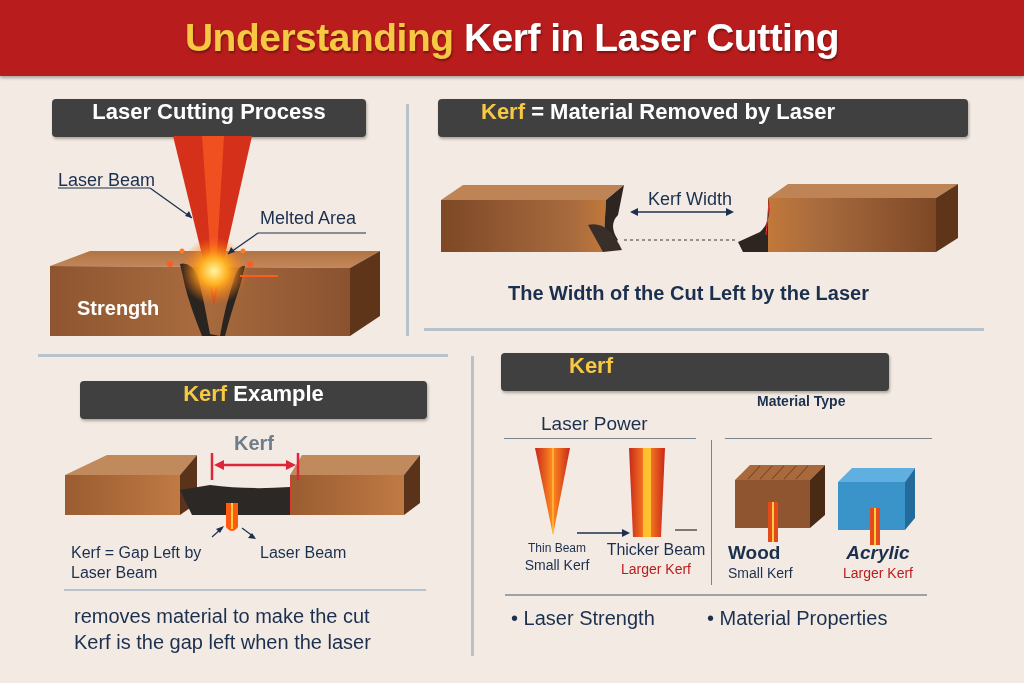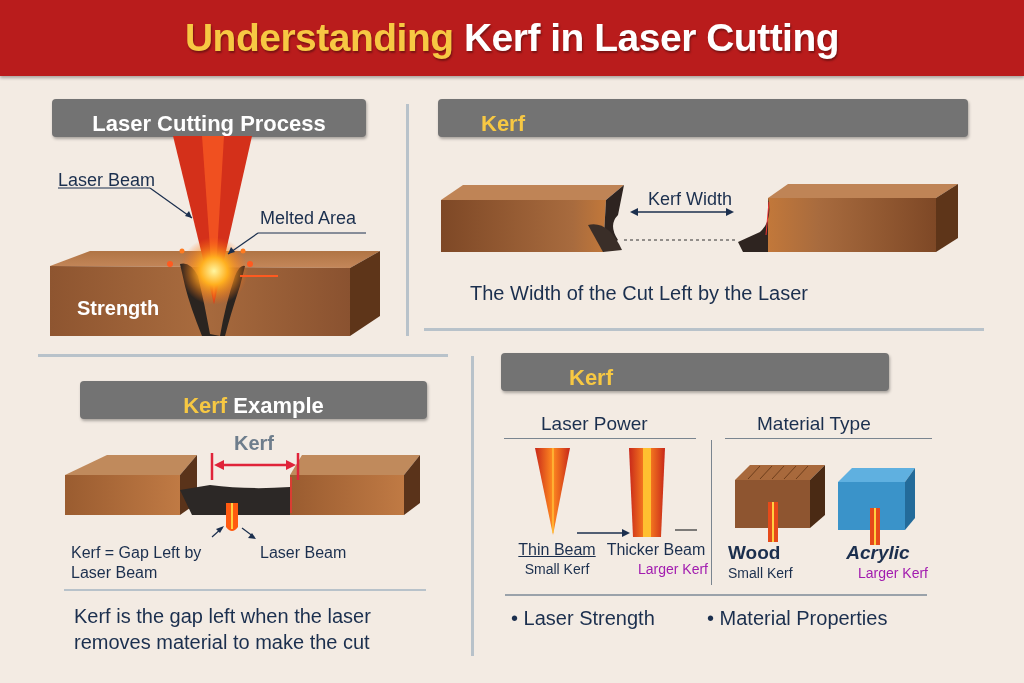--- a/index.html
+++ b/index.html
@@ -2,24 +2,24 @@
 <html><head>
 <meta charset="utf-8">
 <style>
   * { box-sizing: border-box; margin: 0; padding: 0; }
   body { width: 1024px; height: 683px; overflow: hidden; background: #f3ebe3; font-family: "Liberation Sans", "DejaVu Sans", sans-serif; position: relative; color: #1b2f4e; }
   .abs { position: absolute; }
   .topbar { left: 0; top: 0; width: 1024px; height: 76px; background: #b91c1c; display: flex; align-items: center; justify-content: center; box-shadow: 0 2px 3px rgba(0,0,0,0.3); }
   .title { font-size: 39px; font-weight: bold; letter-spacing: -0.5px; text-shadow: 1px 2px 2px rgba(0,0,0,0.35); }
   .yellow { color: #f7c843; }
   .white { color: #ffffff; }
-  .pill { background: #737373; border-radius: 4px; box-shadow: 1px 2px 3px rgba(0,0,0,0.3); color: #fff; font-weight: bold; display: flex; align-items: flex-end; font-size: 22px; }
+  .pill { background: #404040; border-radius: 4px; box-shadow: 1px 2px 3px rgba(0,0,0,0.3); color: #fff; font-weight: bold; display: flex; align-items: flex-start; font-size: 22px; }
   .dark { color: #1b2f4e; font-weight: bold; }
   .divider { background: #b8c2ca; }
-  .red { color: #a21caf; text-align: right; }
+  .red { color: #b91c1c; }
   svg { display: block; }
 </style>
 </head>
 <body>
 
 <div class="abs topbar">
   <div class="title">
     <span class="yellow">Understanding</span>
     <span class="white">Kerf in Laser Cutting</span>
   </div>
@@ -73,21 +73,21 @@
   <polygon points="152,82 145,80 149,75" fill="#1b2f4e"></polygon>
   <line x1="218" y1="97" x2="326" y2="97" stroke="#1b2f4e" stroke-width="1"></line>
   <line x1="218" y1="97" x2="188" y2="118" stroke="#1b2f4e" stroke-width="1.2"></line>
   <polygon points="188,118 191,111 195,116" fill="#1b2f4e"></polygon>
 </svg>
 <div class="abs dark" style="left:58px;top:170px;font-size:18px;font-weight:normal;">Laser Beam</div>
 <div class="abs dark" style="left:260px;top:208px;font-size:18px;font-weight:normal;">Melted Area</div>
 <div class="abs" style="left:77px;top:297px;font-size:20px;font-weight:bold;color:#fff;">Strength</div>
 
 <div class="abs pill" style="left:438px;top:99px;width:530px;height:38px;padding-left:43px;">
-  <span class="yellow">Kerf</span>&nbsp;
+  <span class="yellow">Kerf</span>&nbsp;<span>= Material Removed by Laser</span>
 </div>
 
 <svg class="abs" style="left:438px;top:180px;" width="525" height="90" viewBox="0 0 525 90">
   <defs>
     <linearGradient id="woodF2" x1="0" y1="0" x2="1" y2="0">
         <stop offset="0" stop-color="#7e4826"></stop>
         <stop offset="0.8" stop-color="#a86b3e"></stop>
         <stop offset="1" stop-color="#c2783a"></stop>
       </linearGradient>
     <linearGradient id="woodF3" x1="0" y1="0" x2="1" y2="0">
@@ -108,21 +108,21 @@
   <path d="M330,18 Q335,40 322,52 L300,62 L305,72 L330,72 Z" fill="#2e2420"></path>
   <line x1="331" y1="22" x2="328" y2="55" stroke="#e33" stroke-width="1"></line>
 
   <line x1="186" y1="60" x2="300" y2="60" stroke="#333" stroke-width="1.2" stroke-dasharray="3,3"></line>
 
   <line x1="198" y1="32" x2="290" y2="32" stroke="#1b2f4e" stroke-width="1.5"></line>
   <polygon points="192,32 200,28 200,36" fill="#1b2f4e"></polygon>
   <polygon points="296,32 288,28 288,36" fill="#1b2f4e"></polygon>
 </svg>
 <div class="abs dark" style="left:648px;top:189px;font-size:18px;font-weight:normal;">Kerf Width</div>
-<div class="abs dark" style="left:470px;top:282px;font-size:20px;font-weight:normal;text-align:right;">The Width of the Cut Left by the Laser</div>
+<div class="abs dark" style="left:508px;top:282px;font-size:20px;font-weight:bold;text-align:right;">The Width of the Cut Left by the Laser</div>
 
 <div class="abs pill" style="left:80px;top:381px;width:347px;height:38px;justify-content:center;">
   <span class="yellow">Kerf</span>&nbsp;<span>Example</span>
 </div>
 <div class="abs" style="left:234px;top:432px;font-size:20px;font-weight:bold;color:#6e7d8c;">Kerf</div>
 
 <svg class="abs" style="left:62px;top:445px;" width="360" height="100" viewBox="0 0 360 100">
   <defs>
     <linearGradient id="woodF4" x1="0" y1="0" x2="1" y2="0">
         <stop offset="0" stop-color="#9a5c30"></stop>
@@ -157,31 +157,31 @@
 </svg>
 <div class="abs dark" style="left:71px;top:543px;font-size:16px;font-weight:normal;line-height:20px;">
   <div>Kerf = Gap Left by</div>
   <div>Laser Beam</div>
 </div>
 <div class="abs dark" style="left:260px;top:543px;font-size:16px;font-weight:normal;line-height:20px;">
   <div>Laser Beam</div>
 </div>
 <div class="abs divider" style="left:64px;top:589px;width:362px;height:2px;"></div>
 <div class="abs dark" style="left:74px;top:603px;font-size:20px;font-weight:normal;line-height:26px;">
+  <div>removes material to make the cut</div>
   <div>Kerf is the gap left when the laser</div>
-  <div>removes material to make the cut</div>
 </div>
 
 <div class="abs pill" style="left:501px;top:353px;width:388px;height:38px;padding-left:68px;">
   <span class="yellow">Kerf</span>&nbsp;
 </div>
 
 <div class="abs dark" style="left:541px;top:413px;font-size:19px;font-weight:normal;">Laser Power</div>
 <div class="abs divider" style="left:504px;top:438px;width:192px;height:1px;background:#7a8590;"></div>
-<div class="abs dark" style="left:757px;top:413px;font-size:19px;font-weight:normal;">Material Type</div>
+<div class="abs dark" style="left:757px;top:393px;font-size:14px;font-weight:bold;">Material Type</div>
 <div class="abs divider" style="left:725px;top:438px;width:207px;height:1px;background:#7a8590;"></div>
 <div class="abs divider" style="left:711px;top:440px;width:1px;height:145px;background:#7a8590;"></div>
 
 <svg class="abs" style="left:500px;top:445px;" width="205" height="95" viewBox="0 0 205 95">
   <defs>
     <linearGradient id="beamG" x1="0" y1="0" x2="1" y2="0">
         <stop offset="0" stop-color="#c8281a"></stop>
         <stop offset="0.5" stop-color="#ff8a20"></stop>
         <stop offset="1" stop-color="#c8281a"></stop>
       </linearGradient>
@@ -189,21 +189,21 @@
   <polygon points="35,3 70,3 53,90" fill="url(#beamG)"></polygon>
   <line x1="53" y1="3" x2="53" y2="88" stroke="#ffcc40" stroke-width="1.2"></line>
   <polygon points="129,3 165,3 161,92 133,92" fill="url(#beamG)"></polygon>
   <rect x="143" y="3" width="8" height="89" fill="#ffc030"></rect>
   <line x1="77" y1="88" x2="125" y2="88" stroke="#1b2f4e" stroke-width="1.5"></line>
   <polygon points="130,88 122,84 122,92" fill="#1b2f4e"></polygon>
   <line x1="175" y1="85" x2="197" y2="85" stroke="#555" stroke-width="1.5"></line>
 </svg>
 
 <div class="abs" style="left:512px;top:541px;width:90px;text-align:center;">
-  <div class="dark" style="font-size:16px;font-weight:normal;text-decoration:underline;">Thin Beam</div>
+  <div class="dark" style="font-size:12px;font-weight:normal;">Thin Beam</div>
   <div class="dark" style="font-size:14px;font-weight:normal;margin-top:2px;">Small Kerf</div>
 </div>
 <div class="abs" style="left:604px;top:541px;width:104px;text-align:center;">
   <div class="dark" style="font-size:16px;font-weight:normal;">Thicker Beam</div>
   <div class="red" style="font-size:14px;margin-top:2px;">Larger Kerf</div>
 </div>
 
 <svg class="abs" style="left:730px;top:460px;" width="190" height="85" viewBox="0 0 190 85">
 
   <polygon points="5,20 20,5 95,5 80,20" fill="#a8693c"></polygon>

